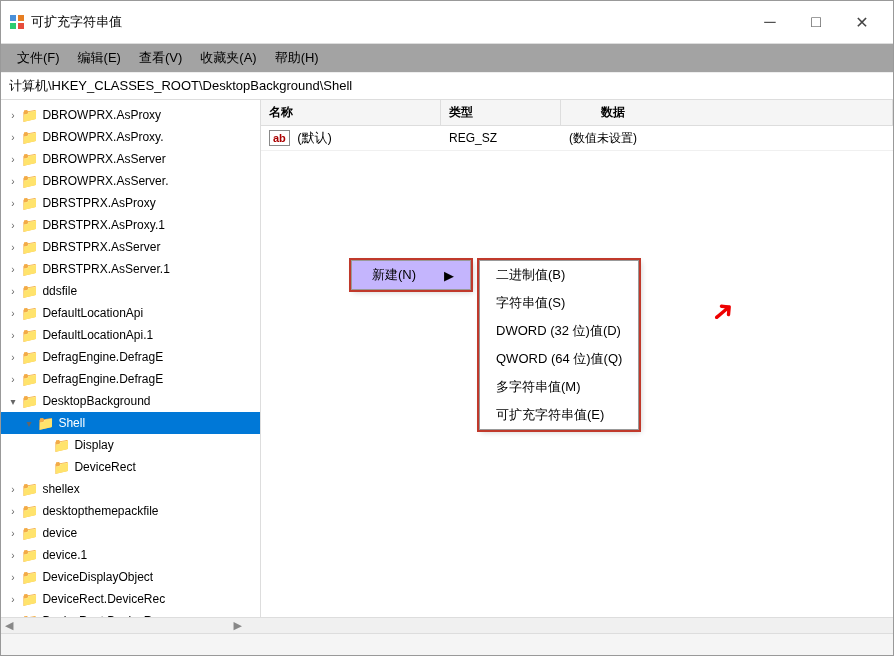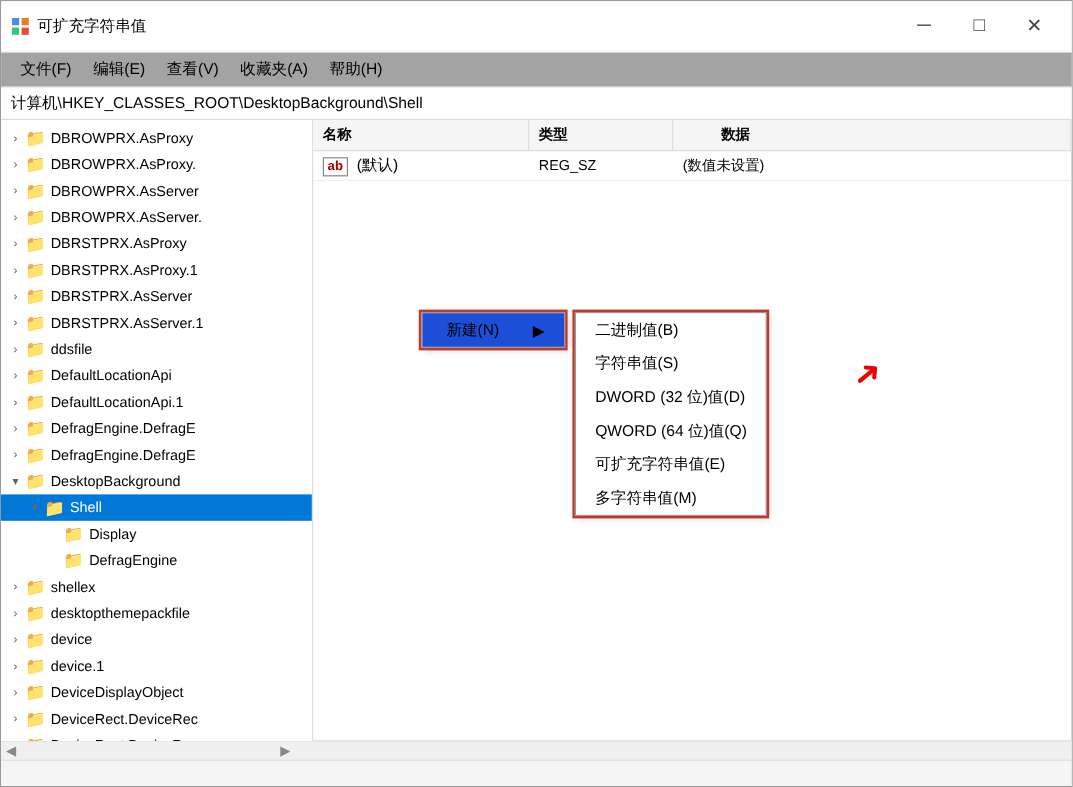--- a/index.html
+++ b/index.html
@@ -29,21 +29,21 @@
     .detail-header-cell:nth-child(3) { flex: 1; margin-left: 32px; }
     .detail-row { display: flex; border-bottom: 1px solid #f0f0f0; align-items: center; }
     .detail-cell { padding: 3px 8px; font-size: 12px; }
     .detail-cell:first-child { width: 180px; }
     .detail-cell:nth-child(2) { width: 120px; }
     .detail-cell:nth-child(3) { flex: 1; }
     .reg-icon { color: #a00; font-weight: bold; font-size: 11px; background: #fff; border: 1px solid #888; padding: 1px 3px; margin-right: 4px; display: inline-block; }
     .context-menu-new { position: absolute; top: 160px; left: 90px; background: #fff; border: 1px solid #999; box-shadow: 2px 2px 6px rgba(0,0,0,0.2); min-width: 120px; z-index: 20; outline: 2px solid #c0392b; }
     .context-menu-sub { position: absolute; top: 160px; left: 218px; background: #fff; border: 1px solid #999; box-shadow: 2px 2px 6px rgba(0,0,0,0.2); min-width: 160px; z-index: 20; outline: 2px solid #c0392b; }
     .menu-entry { padding: 5px 16px; cursor: pointer; font-size: 13px; white-space: nowrap; }
-    .menu-entry.highlighted { background: #1d4ed8; color: #000; padding-left: 20px; }
+    .menu-entry.highlighted { background: #c4b5fd; color: #000; padding-left: 20px; }
     .menu-entry.with-arrow { display: flex; align-items: center; justify-content: space-between; }
     .statusbar { height: 22px; background: #f5f5f5; border-top: 1px solid #ddd; display: flex; align-items: center; padding: 0 8px; font-size: 12px; }
     .scrollbar-h { height: 16px; background: #f0f0f0; border-top: 1px solid #ddd; display: flex; align-items: center; }
     .red-arrow { color: #e00; font-size: 20px; position: absolute; top: 200px; left: 460px; transform: rotate(-30deg); z-index: 30; pointer-events: none; }
     .tree-panel::-webkit-scrollbar { width: 8px; height: 8px; }
     .tree-panel::-webkit-scrollbar-track { background: #f1f1f1; }
     .tree-panel::-webkit-scrollbar-thumb { background: #c1c1c1; }
   </style>
 </head>
 <body>
@@ -158,21 +158,21 @@
           <span class="tree-label">Shell</span>
         </div>
         <div class="tree-item" style="padding-left: 36px;">
           <span class="expand-icon"></span>
           <span class="folder-icon">📁</span>
           <span class="tree-label">Display</span>
         </div>
         <div class="tree-item" style="padding-left: 36px;">
           <span class="expand-icon"></span>
           <span class="folder-icon">📁</span>
-          <span class="tree-label">DefragEngine</span>
+          <span class="tree-label">DeviceRect</span>
         </div>
         <div class="tree-item" style="padding-left: 4px;">
           <span class="expand-icon">›</span>
           <span class="folder-icon">📁</span>
           <span class="tree-label">shellex</span>
         </div>
         <div class="tree-item" style="padding-left: 4px;">
           <span class="expand-icon">›</span>
           <span class="folder-icon">📁</span>
           <span class="tree-label">desktopthemepackfile</span>
@@ -226,22 +226,22 @@
           <span>新建(N)</span>
           <span>▶</span>
         </div>
       </div>
 
       <div class="context-menu-sub">
         <div class="menu-entry">二进制值(B)</div>
         <div class="menu-entry">字符串值(S)</div>
         <div class="menu-entry">DWORD (32 位)值(D)</div>
         <div class="menu-entry">QWORD (64 位)值(Q)</div>
+        <div class="menu-entry">多字符串值(M)</div>
         <div class="menu-entry">可扩充字符串值(E)</div>
-        <div class="menu-entry">多字符串值(M)</div>
       </div>
 
       <div class="red-arrow" style="color: rgb(238, 0, 0); font-size: 28px; position: absolute; top: 195px; left: 450px; transform: rotate(-40deg); z-index: 30; pointer-events: none;">➜</div>
     </div>
   </div>
 
   <div class="scrollbar-h">
     <span style="color:#888; font-size:11px; padding-left:4px;">◀</span>
     <span style="color:#888; font-size:11px; padding-left:220px;">▶</span>
   </div>

